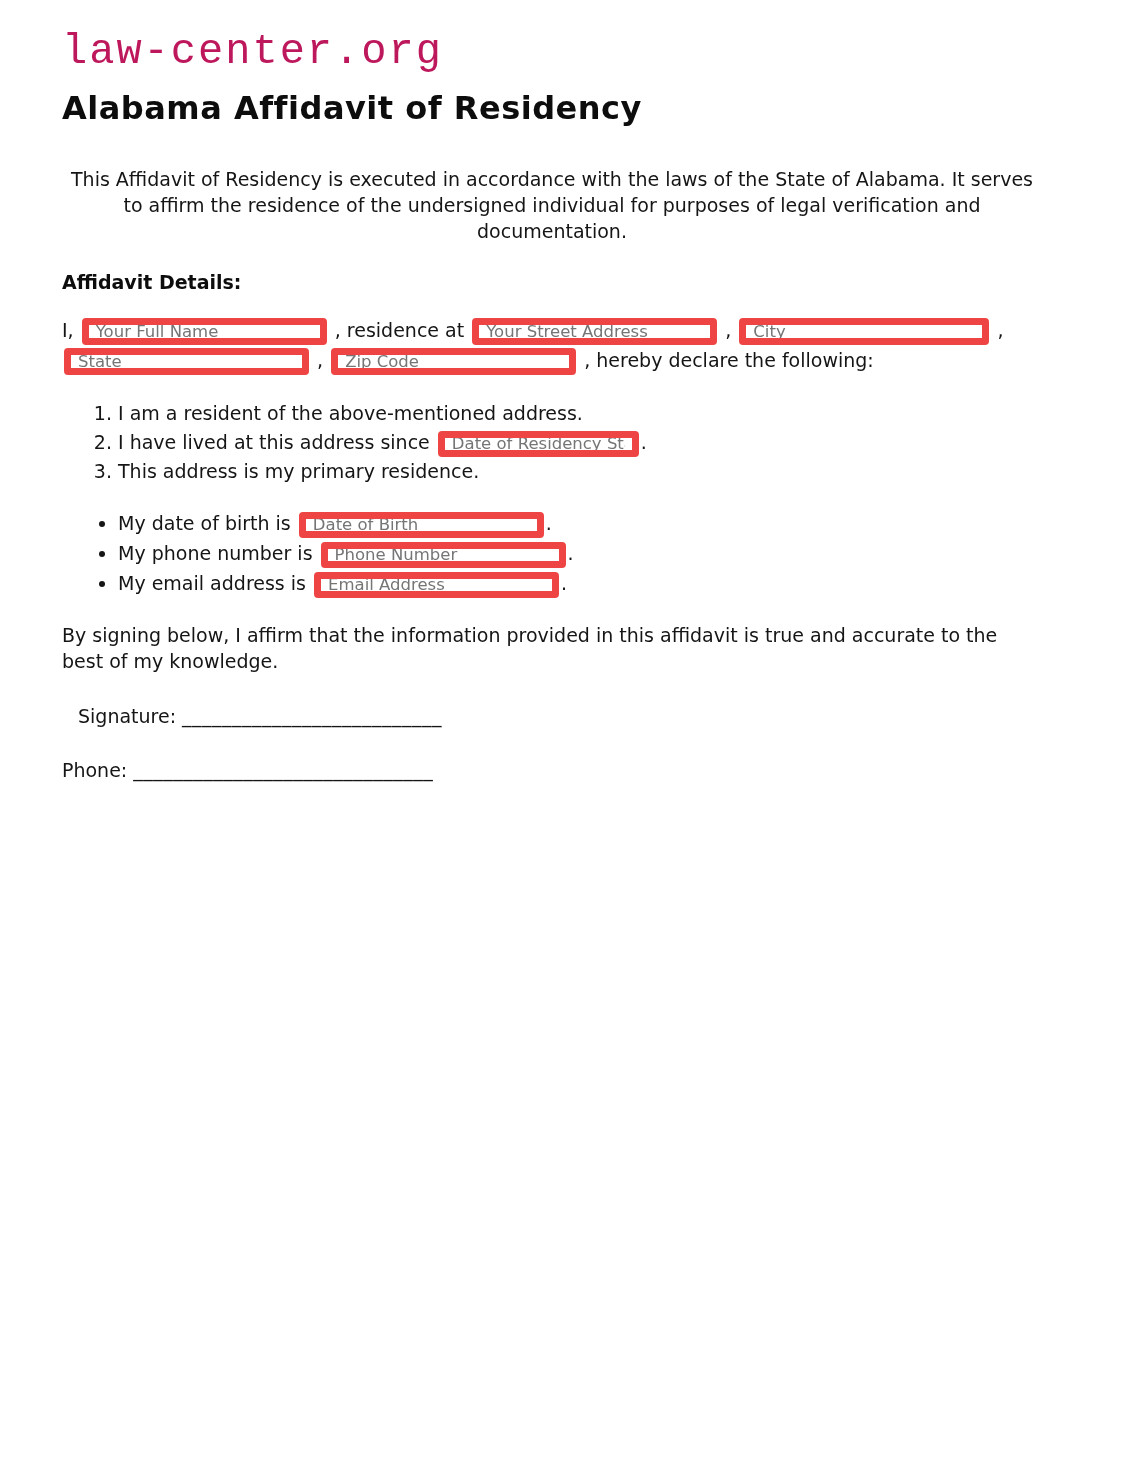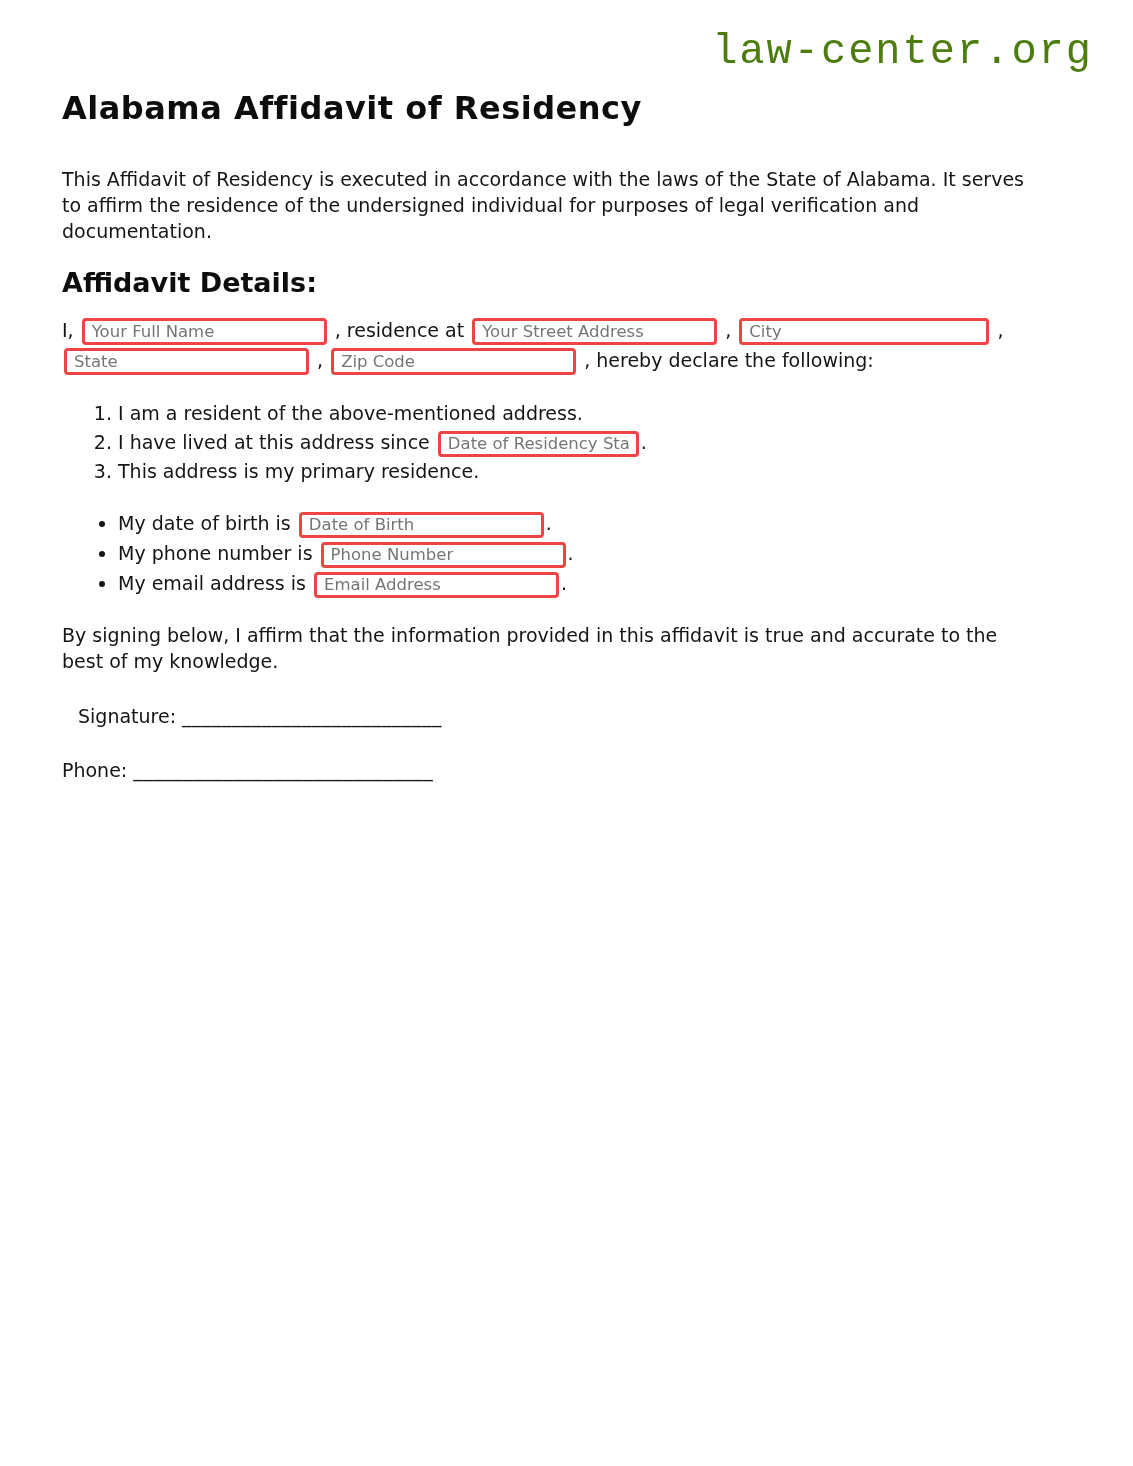--- a/index.html
+++ b/index.html
@@ -13,59 +13,60 @@
     min-height: 1466px;
     box-sizing: border-box;
     background: #ffffff;
     padding: 30px 40px 40px 62px;
     font-family: "DejaVu Sans", sans-serif;
     color: #151515;
     font-size: 19px;
     line-height: 26px;
   }
   .watermark {
-    text-align: right;
+    text-align: left;
     font-family: "Liberation Mono", "DejaVu Sans Mono", monospace;
     font-size: 42px;
     line-height: 44px;
     letter-spacing: 2px;
-    color: #4d7c0f;
+    color: #be185d;
     font-weight: 400;
     padding-right: 0px;
   }
   h1.doc-title {
     margin: 12px 0 0 0;
     font-size: 32px;
     line-height: 44px;
     font-weight: bold;
     color: #0d0d0d;
     letter-spacing: 0.5px;
   }
   p.intro {
     margin: 36px 0 0 0;
     max-width: 980px;
+    text-align: center;
   }
   h2.section-heading {
     margin: 26px 0 0 0;
-    font-size: 27px;
+    font-size: 19px;
     line-height: 25px;
     font-weight: bold;
     color: #0d0d0d;
   }
   .declaration {
     margin: 20px 0 0 0;
     max-width: 990px;
     line-height: 30px;
   }
   input.field {
     display: inline-block;
     box-sizing: border-box;
     width: 245px;
     height: 27px;
-    border: 3px solid #ef4444;
+    border: 7px solid #ef4444;
     border-radius: 4px;
     padding: 0 7px;
     margin: 0 2px;
     font-family: "DejaVu Sans", sans-serif;
     font-size: 16.5px;
     color: #333333;
     vertical-align: middle;
     background: #ffffff;
     outline: none;
   }

